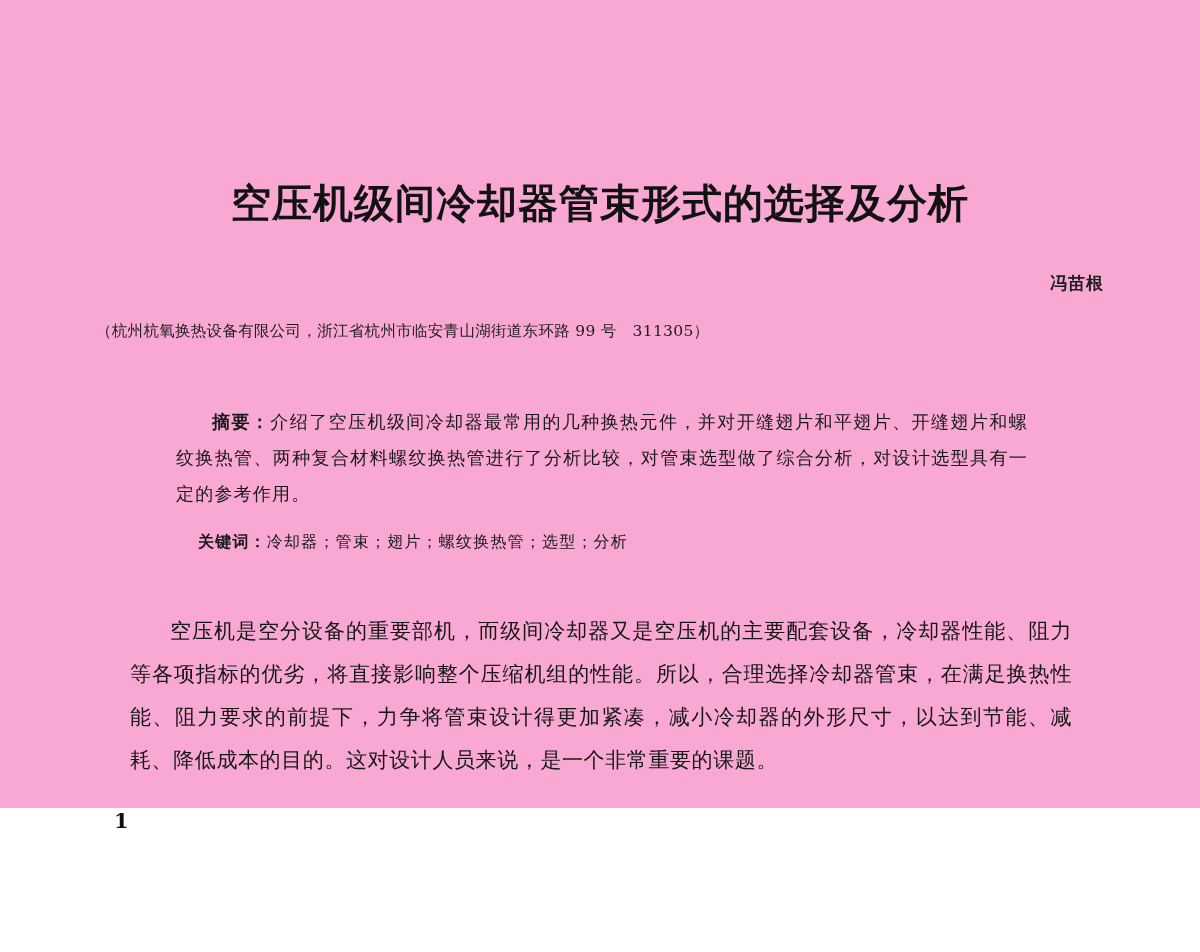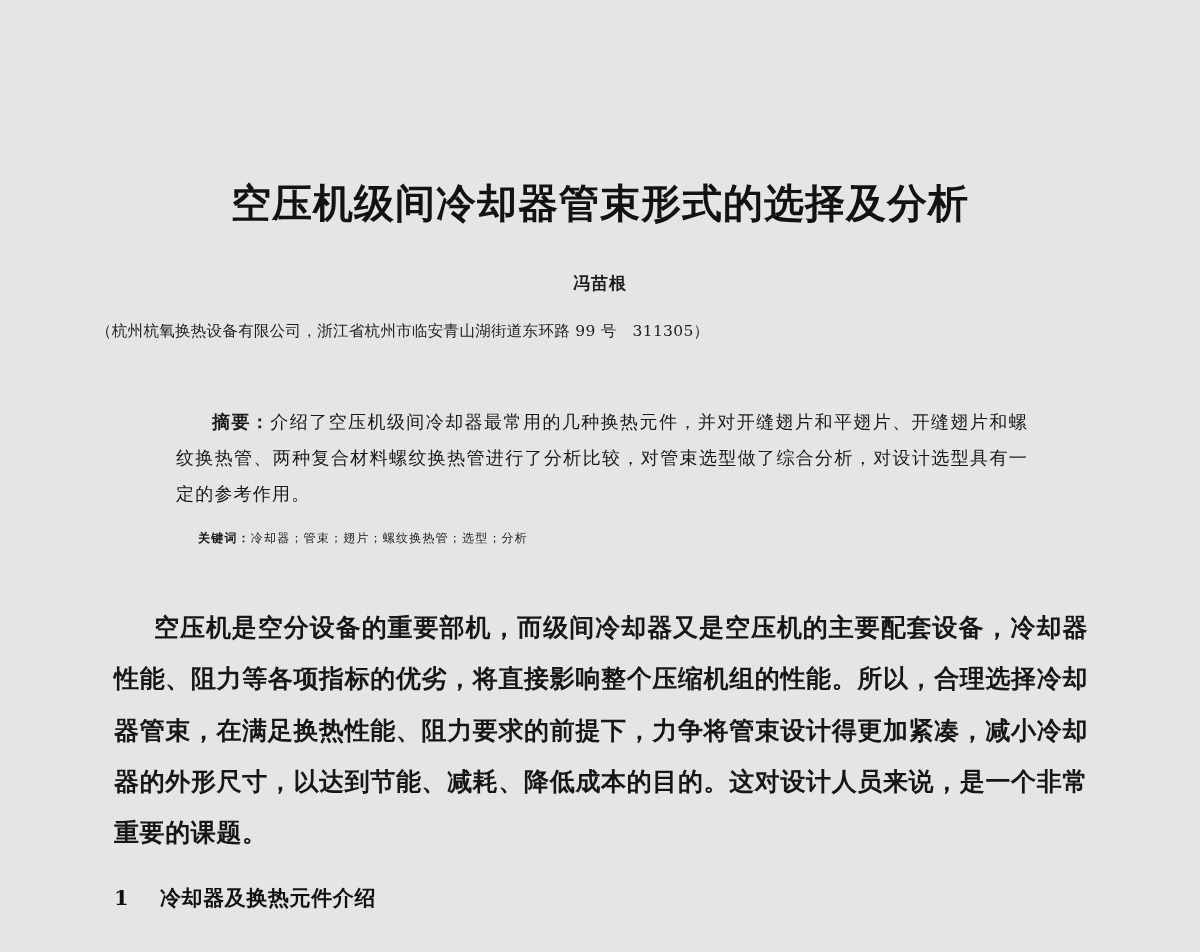--- a/index.html
+++ b/index.html
@@ -10,39 +10,39 @@
   body {
     width: 1200px;
     height: 952px;
     font-family: "DejaVu Serif", "Liberation Serif", serif;
     color: #1b1b1b;
     overflow: hidden;
   }
   .page {
     position: relative;
     width: 1200px;
-    height: 952px;
-    background: #e5e5e5;
+    height: 808px;
+    background: #f9a8d4;
     box-sizing: border-box;
     padding: 0 96px;
   }
   .paper-title {
     margin: 0;
     padding-top: 178px;
     text-align: center;
     font-size: 40px;
     font-weight: bold;
     letter-spacing: 1px;
     line-height: 1.25;
     color: #121212;
     font-family: "DejaVu Serif", "Liberation Serif", serif;
   }
   .author {
     margin-top: 44px;
-    text-align: center;
+    text-align: right;
     font-size: 17px;
     font-weight: bold;
     letter-spacing: 1px;
     color: #1d1d1d;
   }
   .affiliation {
     margin-top: 26px;
     font-size: 15.5px;
     letter-spacing: 0.3px;
     color: #1d1d1d;
@@ -61,39 +61,38 @@
     text-align: justify;
     text-indent: 36px;
     letter-spacing: 1.2px;
     color: #191919;
   }
   .lead-label {
     font-weight: bold;
   }
   .keywords {
     margin: 6px 0 0 0;
-    font-size: 12px;
+    font-size: 16px;
     line-height: 2.0;
     text-indent: 36px;
     letter-spacing: 1.2px;
     color: #191919;
   }
   .body-block {
     margin-top: 52px;
     padding: 0 16px 0 18px;
   }
   .body-para {
-    margin: 0;
-    font-size: 25px;
+    margin: 16px;
+    font-size: 21px;
     line-height: 2.05;
     text-align: justify;
     text-indent: 40px;
     letter-spacing: 0.6px;
     color: #161616;
-    font-weight: bold;
   }
   .section-heading {
     margin: 26px 0 0 0;
     font-size: 21px;
     font-weight: bold;
     letter-spacing: 0.6px;
     color: #101010;
     display: flex;
     align-items: baseline;
   }
@@ -124,17 +123,16 @@
     </p>
     <p class="keywords">
       <span class="lead-label">关键词：</span><span>冷却器；管束；翅片；螺纹换热管；选型；分析</span>
     </p>
   </div>
 
   <div class="body-block">
     <p class="body-para">空压机是空分设备的重要部机，而级间冷却器又是空压机的主要配套设备，冷却器性能、阻力等各项指标的优劣，将直接影响整个压缩机组的性能。所以，合理选择冷却器管束，在满足换热性能、阻力要求的前提下，力争将管束设计得更加紧凑，减小冷却器的外形尺寸，以达到节能、减耗、降低成本的目的。这对设计人员来说，是一个非常重要的课题。</p>
     <h2 class="section-heading">
       <span class="section-number">1</span>
-      <span class="section-title-text">冷却器及换热元件介绍</span>
     </h2>
   </div>
 
 </div>
 
 </body></html>

